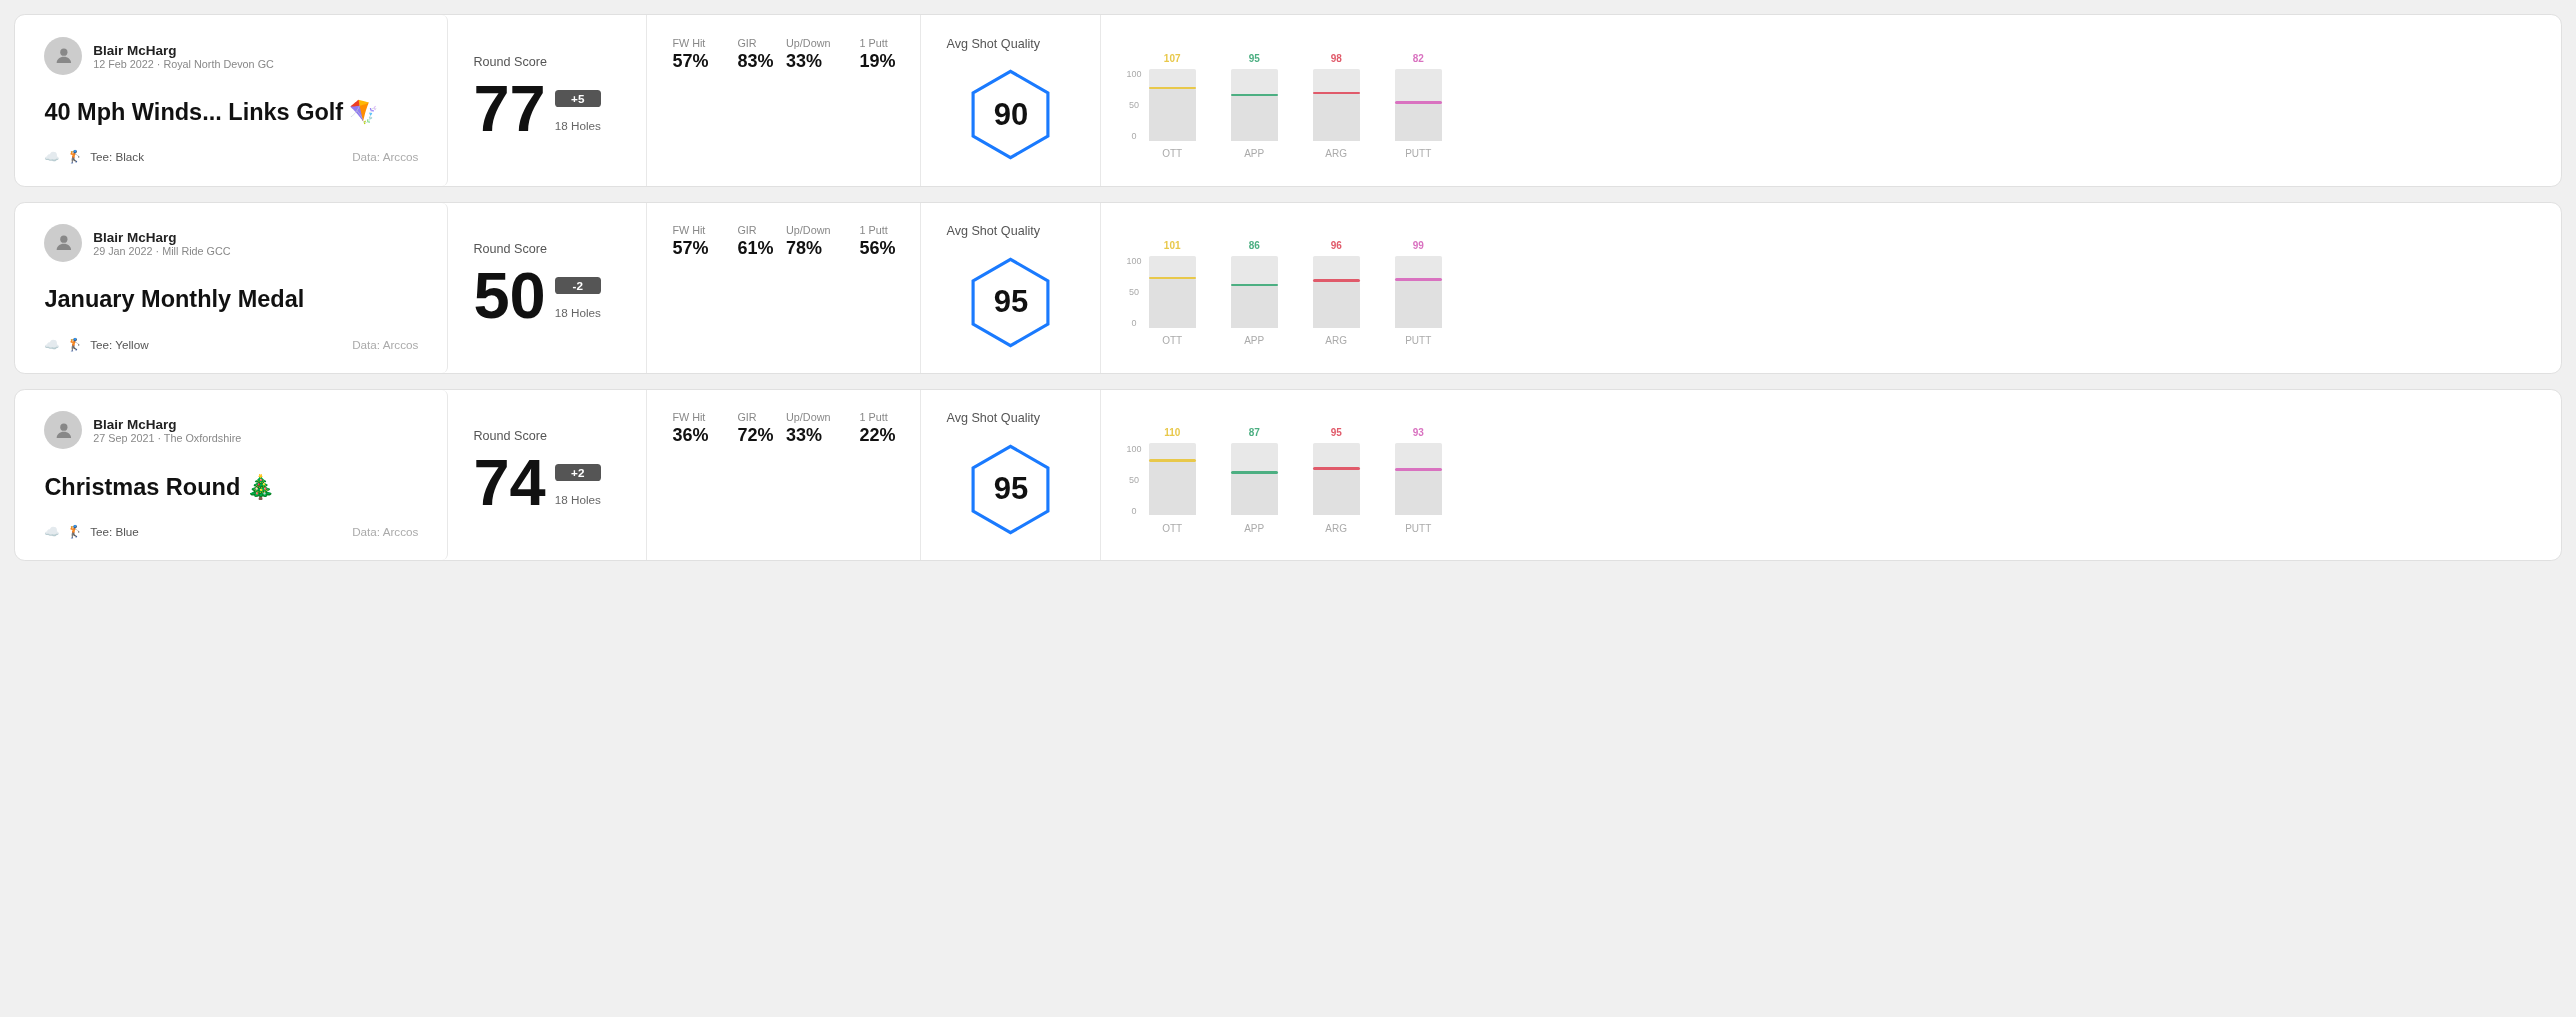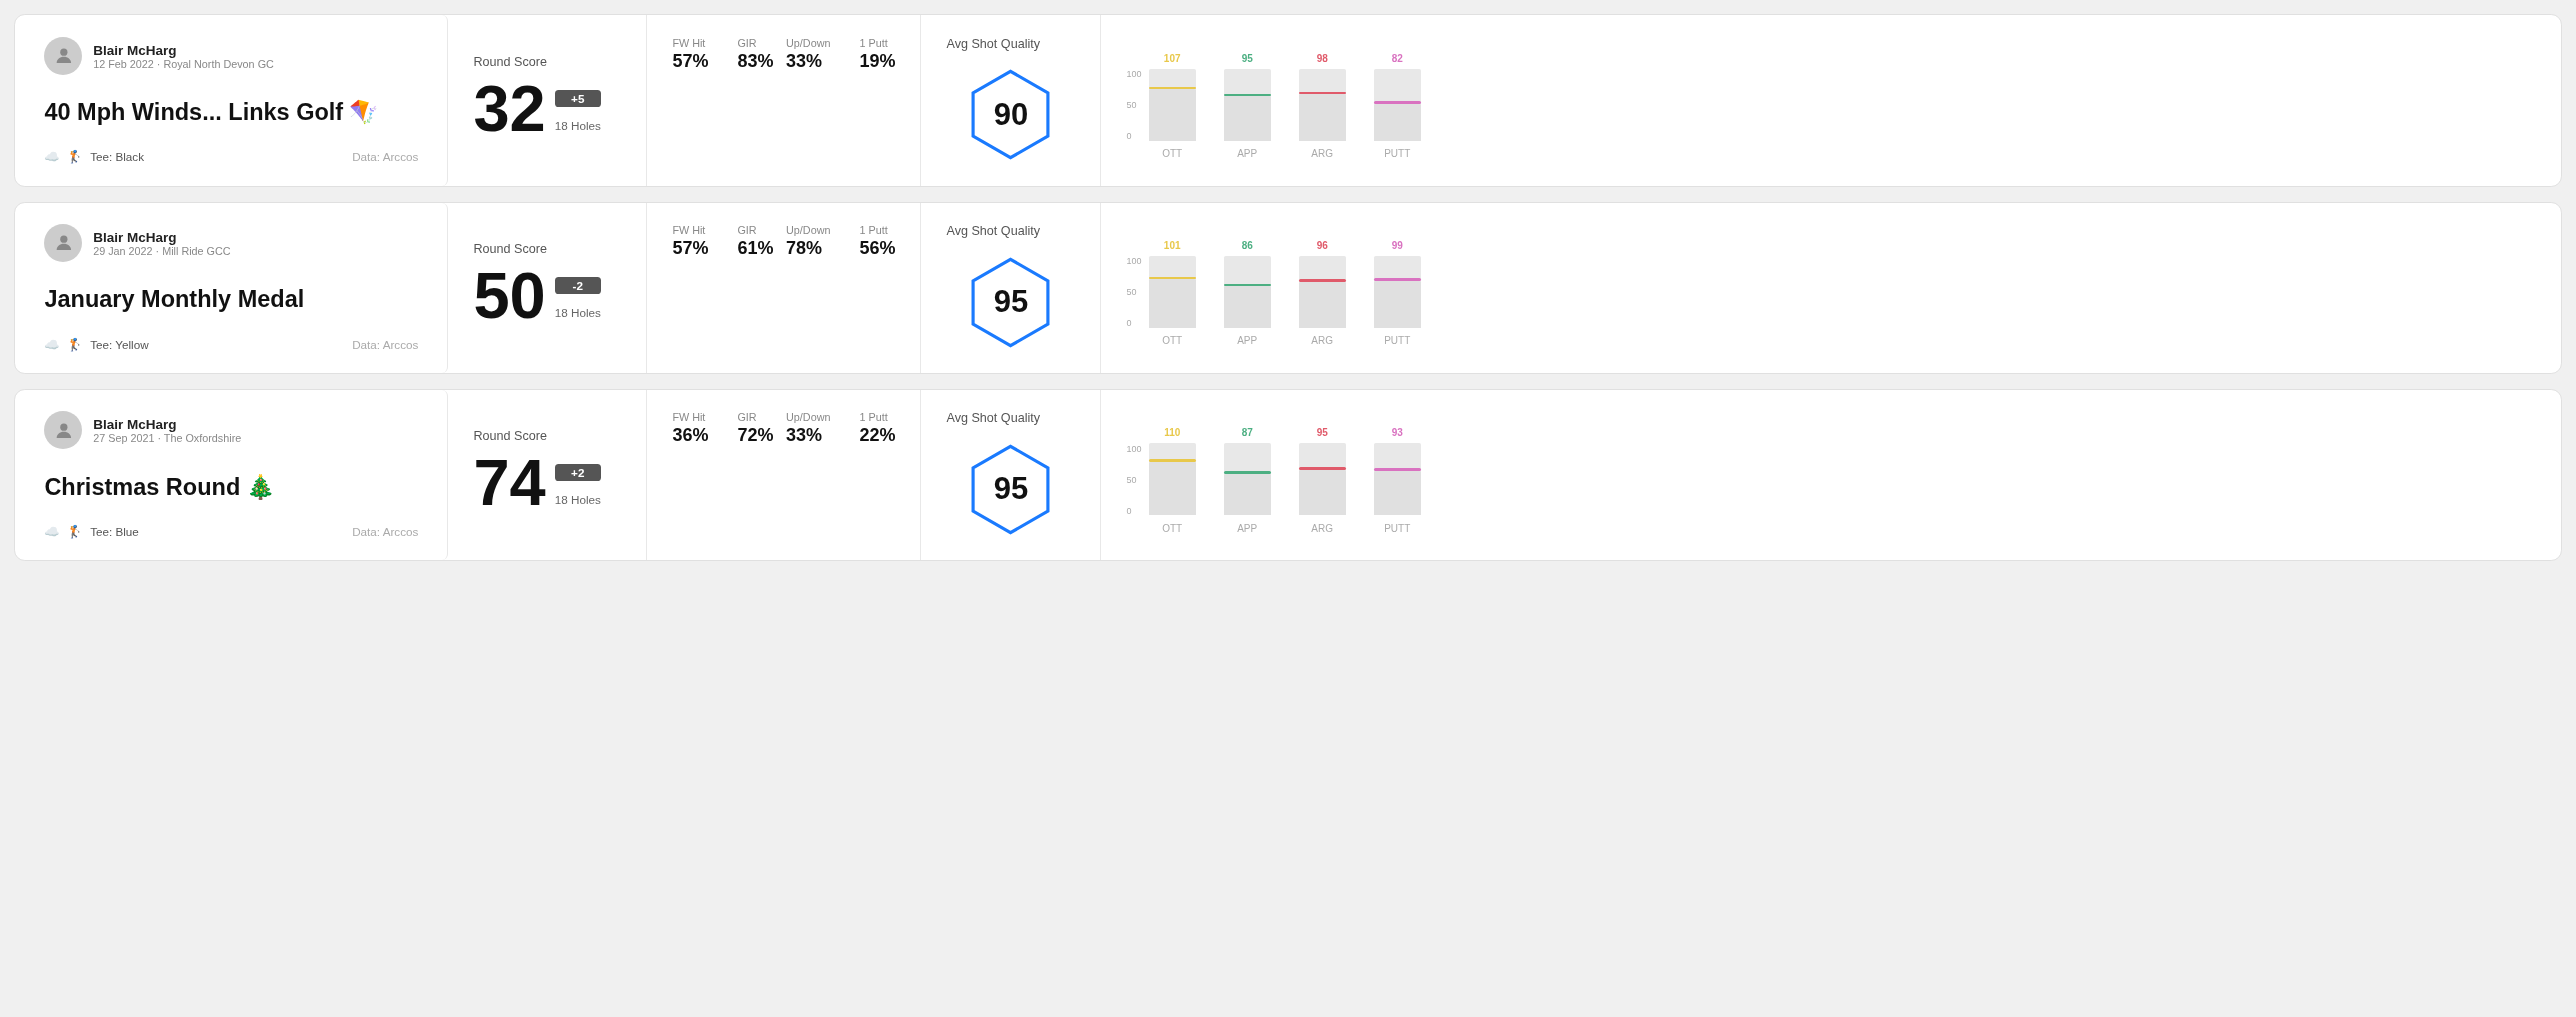--- a/index.html
+++ b/index.html
@@ -203,26 +203,26 @@
       align-items: flex-end;
       height: 117px;
     }
     .chart-y-axis {
       display: flex;
       flex-direction: column;
       justify-content: space-between;
       height: 90px;
       font-size: 9px;
       color: #aaa;
-      text-align: left;
+      text-align: center;
       padding-bottom: 18px;
     }
     .chart-columns {
       display: flex;
-      gap: 28px;
+      gap: 35px;
       align-items: flex-end;
       flex: 1;
     }
     .chart-col {
       display: flex;
       flex-direction: column;
       align-items: center;
       gap: 3.6px;
     }
     .col-value {
@@ -282,21 +282,21 @@
             <span class="tee-icon">☁️</span>
     <span class="tee-icon">🏌️</span>
     <span>Tee: Black</span>
           </div>
           <div class="data-source">Data: Arccos</div>
         </div>
       </div>
       <div class="card-score">
         <div class="score-label">Round Score</div>
         <div class="score-row">
-          <div class="score-number">32</div>
+          <div class="score-number">77</div>
           <div style="display: flex; flex-direction: column; gap: 3.6px; padding-bottom: 9px;">
             <span class="score-badge">+5</span>
             <div class="score-holes">18 Holes</div>
           </div>
         </div>
       </div>
       <div class="card-stats">
         <div class="stats-row">
           <div class="stat-item">
             <div class="stat-label">FW Hit</div>

